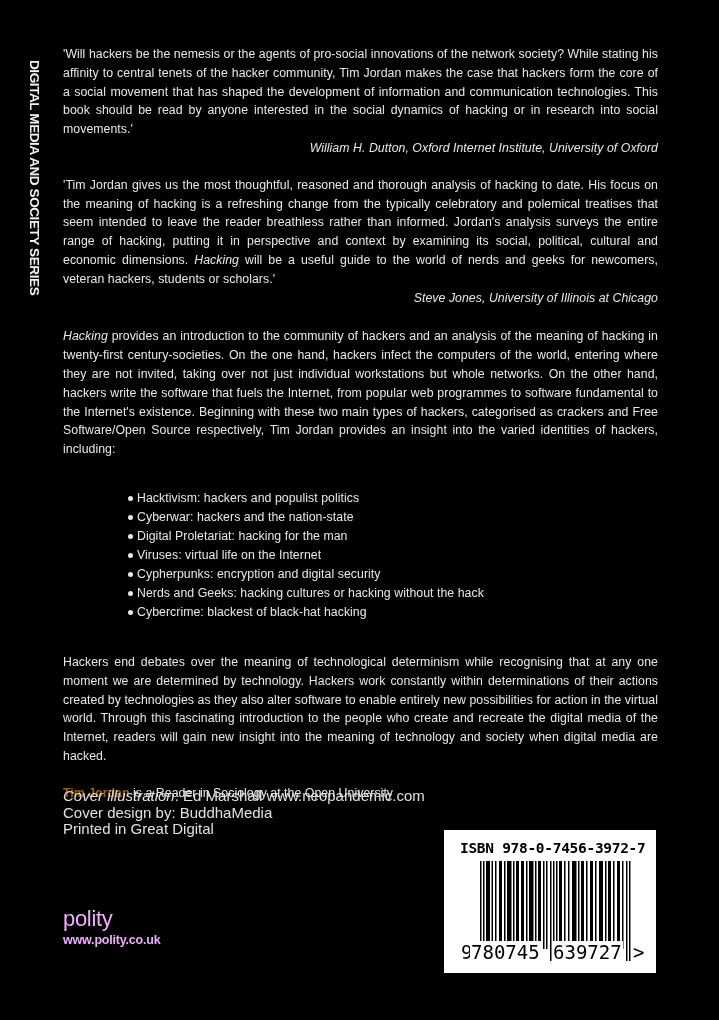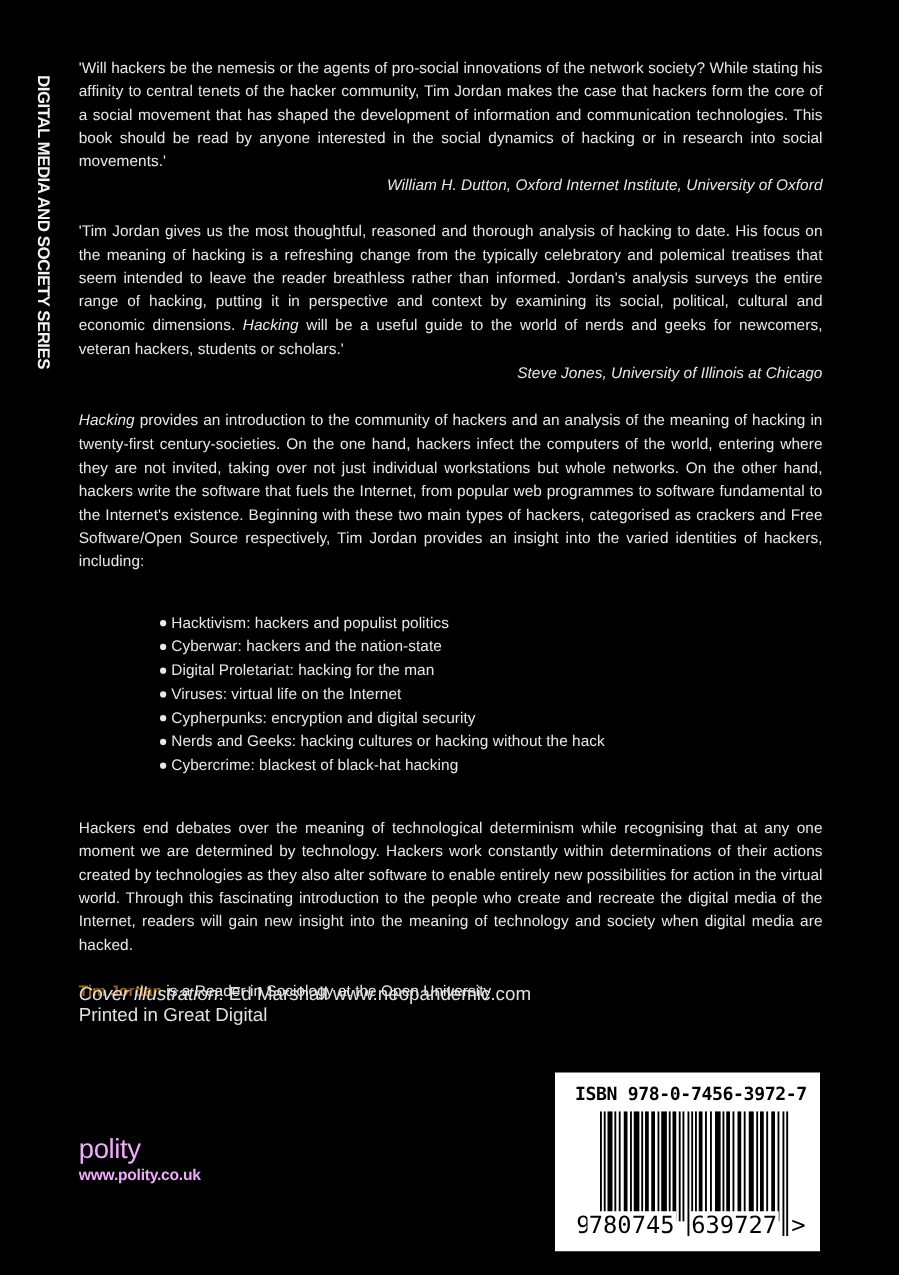--- a/index.html
+++ b/index.html
@@ -32,21 +32,21 @@
   .credits {
     position: absolute; left: 63px; top: 788px; font-size: 15px; line-height: 16.5px; color: #e0e0e0;
   }
   .publisher {
     position: absolute; left: 63px; top: 906px; color: #f0abfc;
   }
   .publisher .logo { font-size: 22px; line-height: 26px; letter-spacing: -0.3px; }
   .publisher .url { font-size: 12.5px; line-height: 16px; font-weight: bold; letter-spacing: -0.2px; }
   .barcode-box {
     position: absolute; left: 444px; top: 830px; width: 212px; height: 143px;
-    background: #fff; color: #000; margin-top: 28px;
+    background: #fff; color: #000;
   }
   .isbn-text {
     position: absolute; left: 16px; top: 10px;
     font-family: "DejaVu Sans Mono", "Liberation Mono", monospace;
     font-size: 14.5px; font-weight: bold; letter-spacing: -0.3px; white-space: nowrap;
   }
   .bars { position: absolute; left: 36px; top: 31px; width: 152px; height: 100px; }
   .bars svg { display: block; }
   .digits {
     position: absolute; top: 111px; font-family: "DejaVu Sans Mono", monospace;
@@ -77,20 +77,21 @@
     <li>Cybercrime: blackest of black-hat hacking</li>
   </ul>
   <div style="height:19px"></div>
   <p class="p">Hackers end debates over the meaning of technological determinism while recognising that at any one moment we are determined by technology. Hackers work constantly within determinations of their actions created by technologies as they also alter software to enable entirely new possibilities for action in the virtual world. Through this fascinating introduction to the people who create and recreate the digital media of the Internet, readers will gain new insight into the meaning of technology and society when digital media are hacked.</p>
   <div style="height:18px"></div>
   <p class="p bio"><b>Tim Jordan</b><span> is a Reader in Sociology at the Open University</span></p>
 </div>
 
 <div class="credits">
   <div><em>Cover illustration</em><span>: Ed Marshall www.neopandemic.com</span></div>
+  <div>Cover design by: BuddhaMedia</div>
   <div>Printed in Great Digital</div>
 </div>
 
 <div class="publisher">
   <div class="logo">polity</div>
   <div class="url">www.polity.co.uk</div>
 </div>
 
 <div class="barcode-box">
   <div class="isbn-text">ISBN 978-0-7456-3972-7</div>

